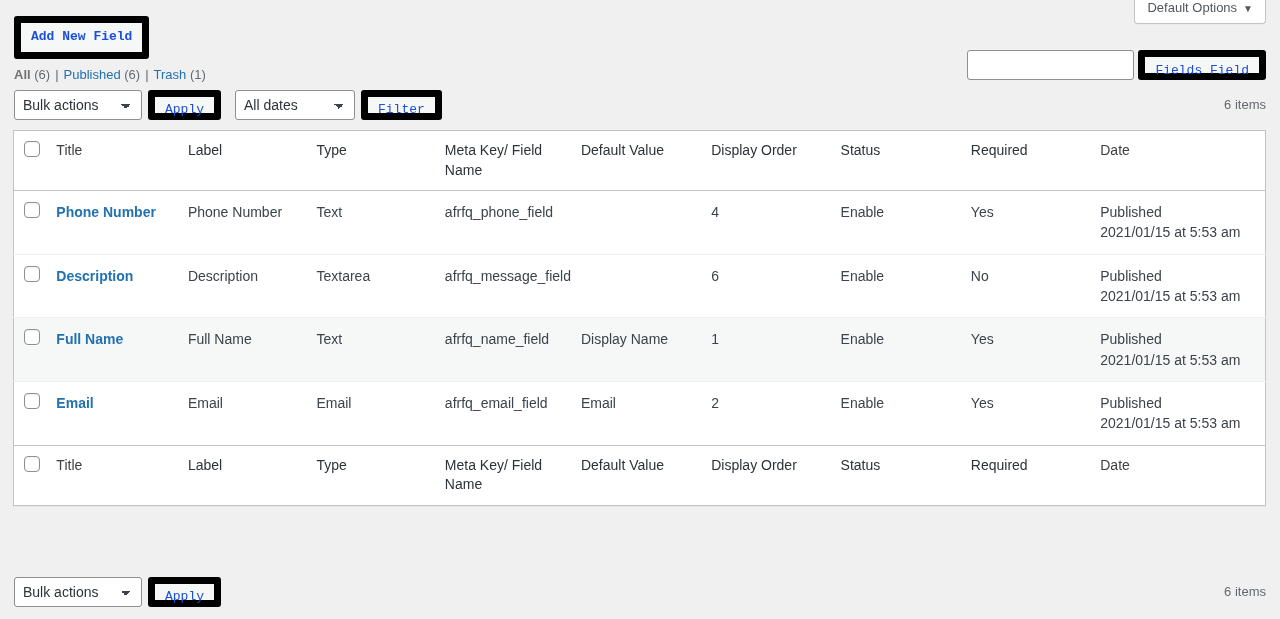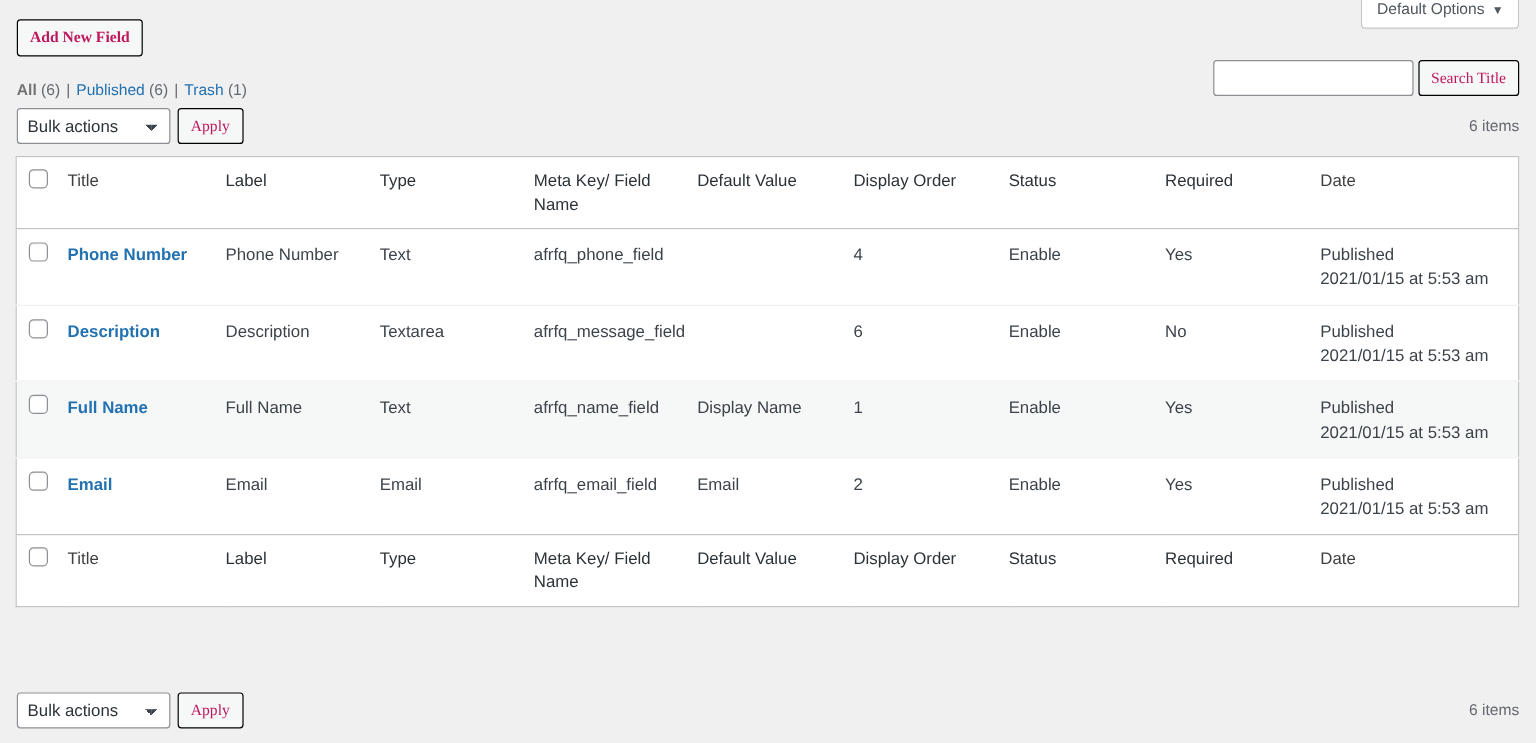--- a/index.html
+++ b/index.html
@@ -38,26 +38,26 @@
     display: flex; align-items: center; gap: 12px;
   }
   h1.page-title {
     margin: 0;
     font-size: 23px;
     font-weight: 400;
     line-height: 1.3;
     color: #1d2327;
   }
   .btn {
-    font-family: Liberation Serif, serif;
+    font-family: Liberation Mono, monospace;
     font-size: 13px;
     line-height: 1.6;
     background: #f6f7f7;
-    border: 1px solid #000000;
-    color: #be185d;
+    border: 7px solid #000000;
+    color: #1d4ed8;
     border-radius: 3px;
     padding: 3px 10px;
     cursor: pointer;
     white-space: nowrap;
   }
   .btn-add-new {
     font-weight: 700;
     font-size: 13px;
     padding: 4px 10px;
     background: #f6f7f7;
@@ -239,29 +239,35 @@
     </li>
     <li class="sep">|</li>
     <li>
       <a href="#">Trash</a>
       <span class="count">(1)</span>
     </li>
   </ul>
 
   <div class="search-box">
     <input class="search-input" type="search" placeholder="" style="">
-    <button class="btn btn-search">Search Title</button>
+    <button class="btn btn-search">Fields Field</button>
   </div>
 
   <div class="tablenav-top">
     <div class="alignleft">
       <select class="wp-select">
         <option>Bulk actions</option>
       </select>
       <button class="btn btn-apply">Apply</button>
+    </div>
+    <div class="alignleft actions2">
+      <select class="wp-select dates">
+        <option>All dates</option>
+      </select>
+      <button class="btn btn-filter">Filter</button>
     </div>
     <div class="displaying-num">6 items</div>
   </div>
 
   <table class="wp-list-table">
     <thead>
       <tr>
         <th class="col-cb">
           <span class="cb"></span>
         </th>

